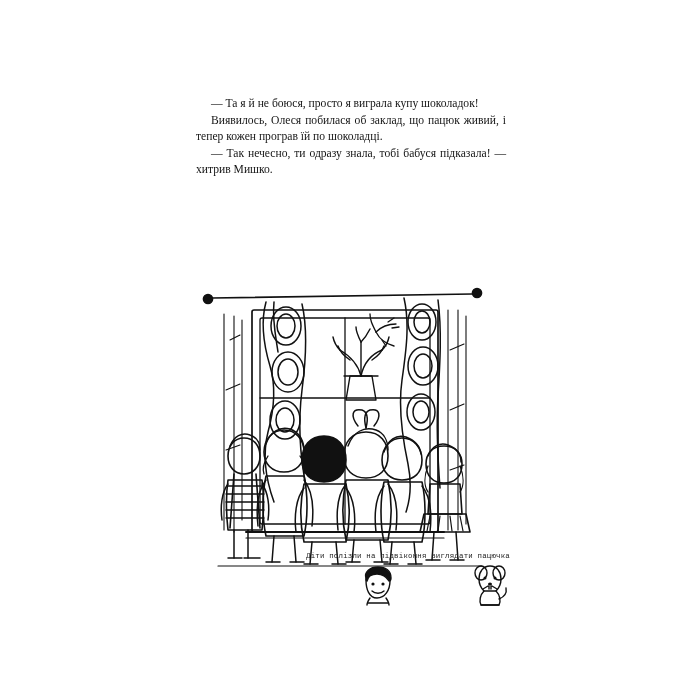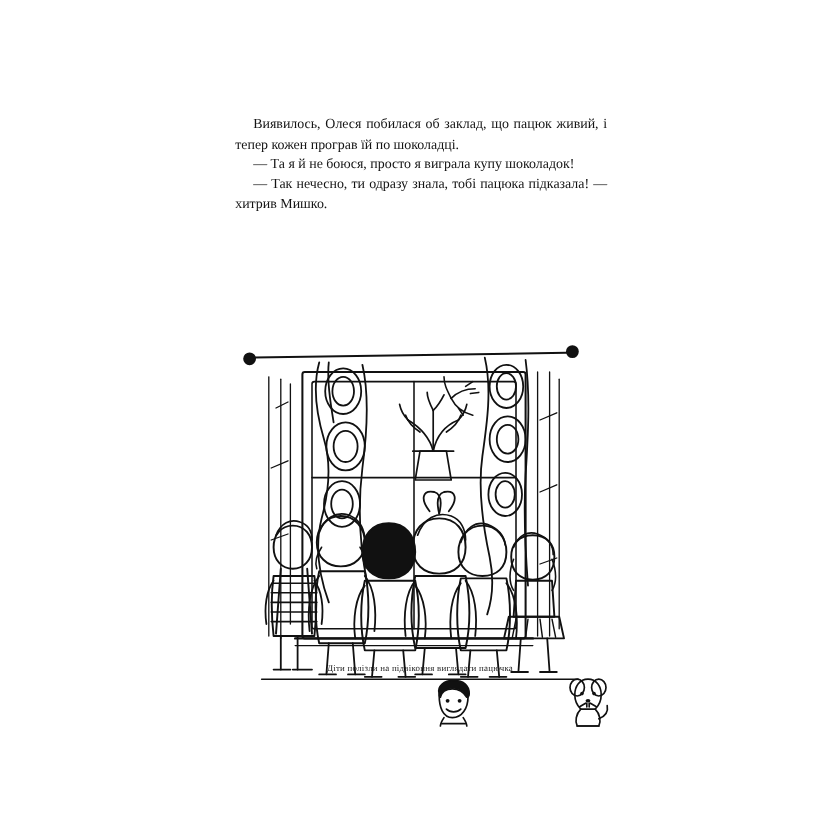--- a/index.html
+++ b/index.html
@@ -39,25 +39,25 @@
     left: 190px;
     top: 280px;
     width: 320px;
     height: 290px;
   }
   .caption {
     position: absolute;
     left: 190px;
     top: 552px;
     width: 320px;
-    text-align: center;
+    text-align: right;
     font-size: 7.4px;
     letter-spacing: 0.2px;
     color: #222222;
-    font-family: Liberation Serif, serif;
+    font-family: Liberation Mono, monospace;
   }
   .vignette-left {
     position: absolute;
     left: 358px;
     top: 566px;
     width: 36px;
     height: 40px;
   }
   .vignette-right {
     position: absolute;
@@ -67,23 +67,23 @@
     height: 44px;
   }
   svg { display: block; }
 </style>
 </head>
 <body>
 
 <div class="page">
 
   <div class="text-block">
+    <p>— Та я й не боюся, просто я виграла купу шоколадок!</p>
     <p>Виявилось, Олеся побилася об заклад, що пацюк живий, і тепер кожен програв їй по шоколадці.</p>
-    <p>— Та я й не боюся, просто я виграла купу шоколадок!</p>
-    <p>— Так нечесно, ти одразу знала, тобі пацюка підказала! — хитрив Мишко.</p>
+    <p>— Так нечесно, ти одразу знала, тобі бабуся підказала! — хитрив Мишко.</p>
   </div>
 
   <div class="illustration">
     <svg viewBox="0 0 320 290" width="320" height="290" xmlns="http://www.w3.org/2000/svg">
       <g fill="none" stroke="#111111" stroke-width="1.7" stroke-linecap="round" stroke-linejoin="round">
 
         <line x1="22" y1="18" x2="282" y2="14"></line>
         <circle cx="18" cy="19" r="4.5" fill="#111111"></circle>
         <circle cx="287" cy="13" r="4.5" fill="#111111"></circle>
 

